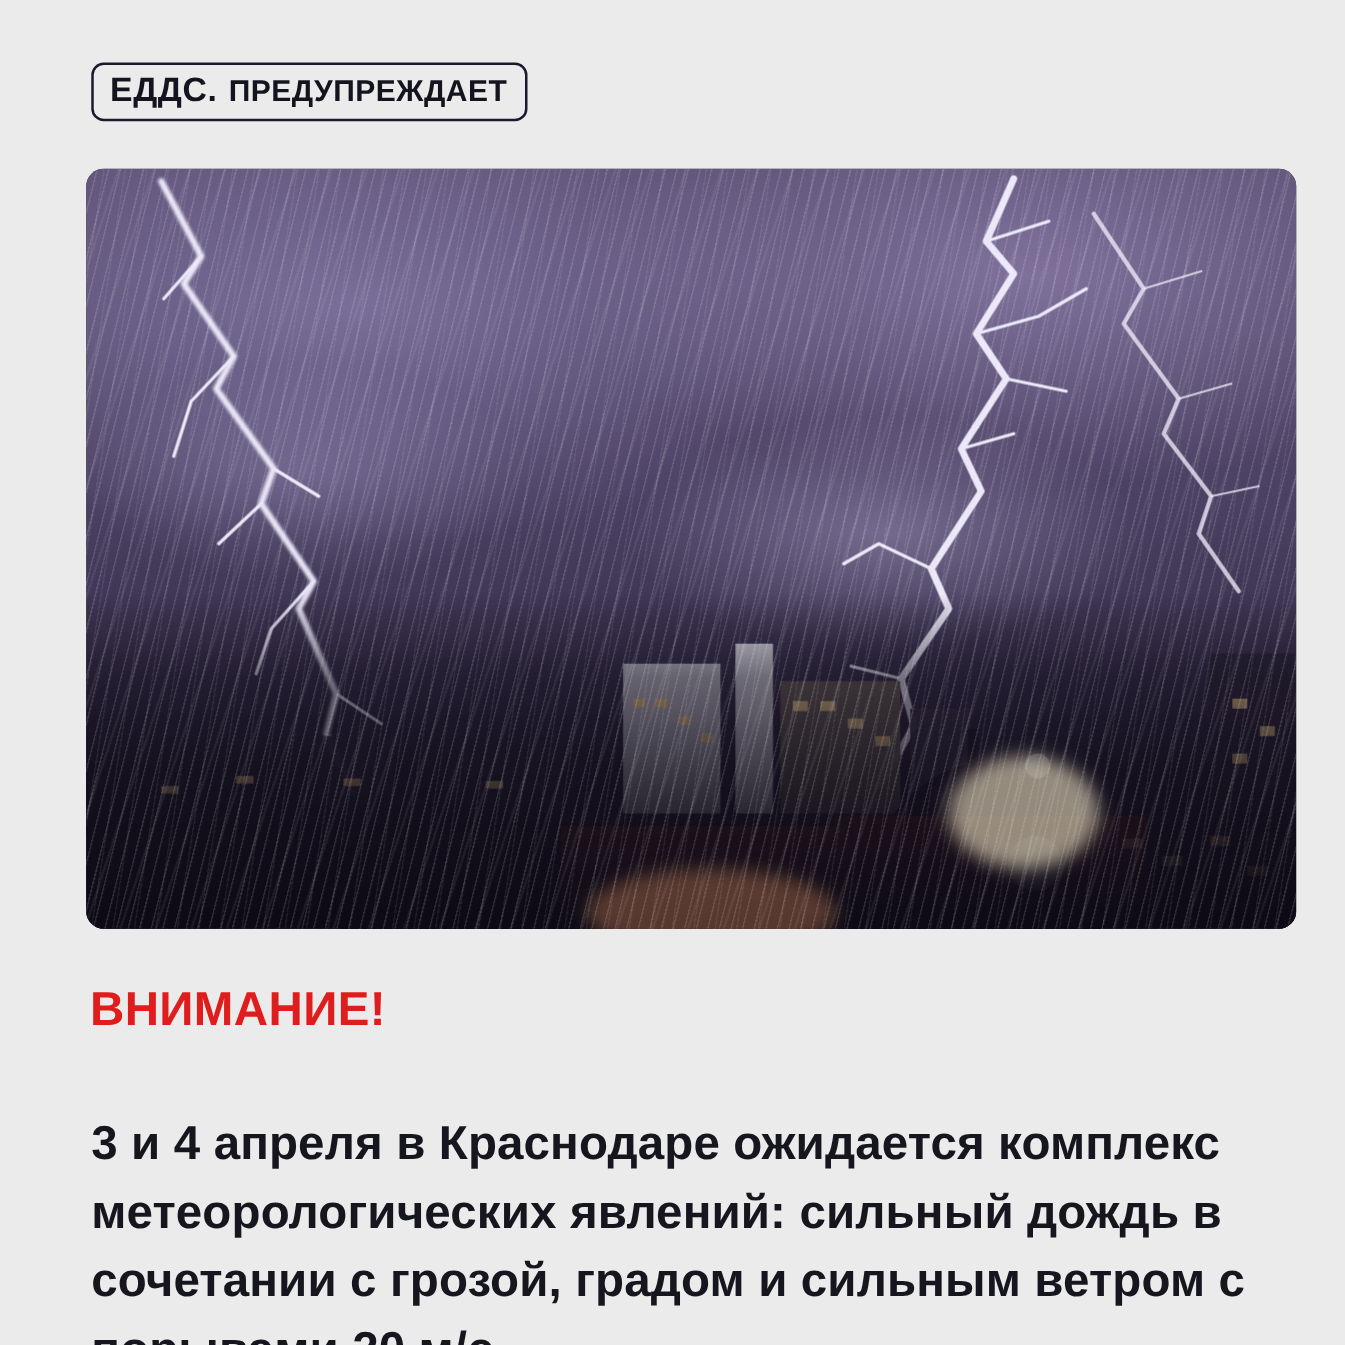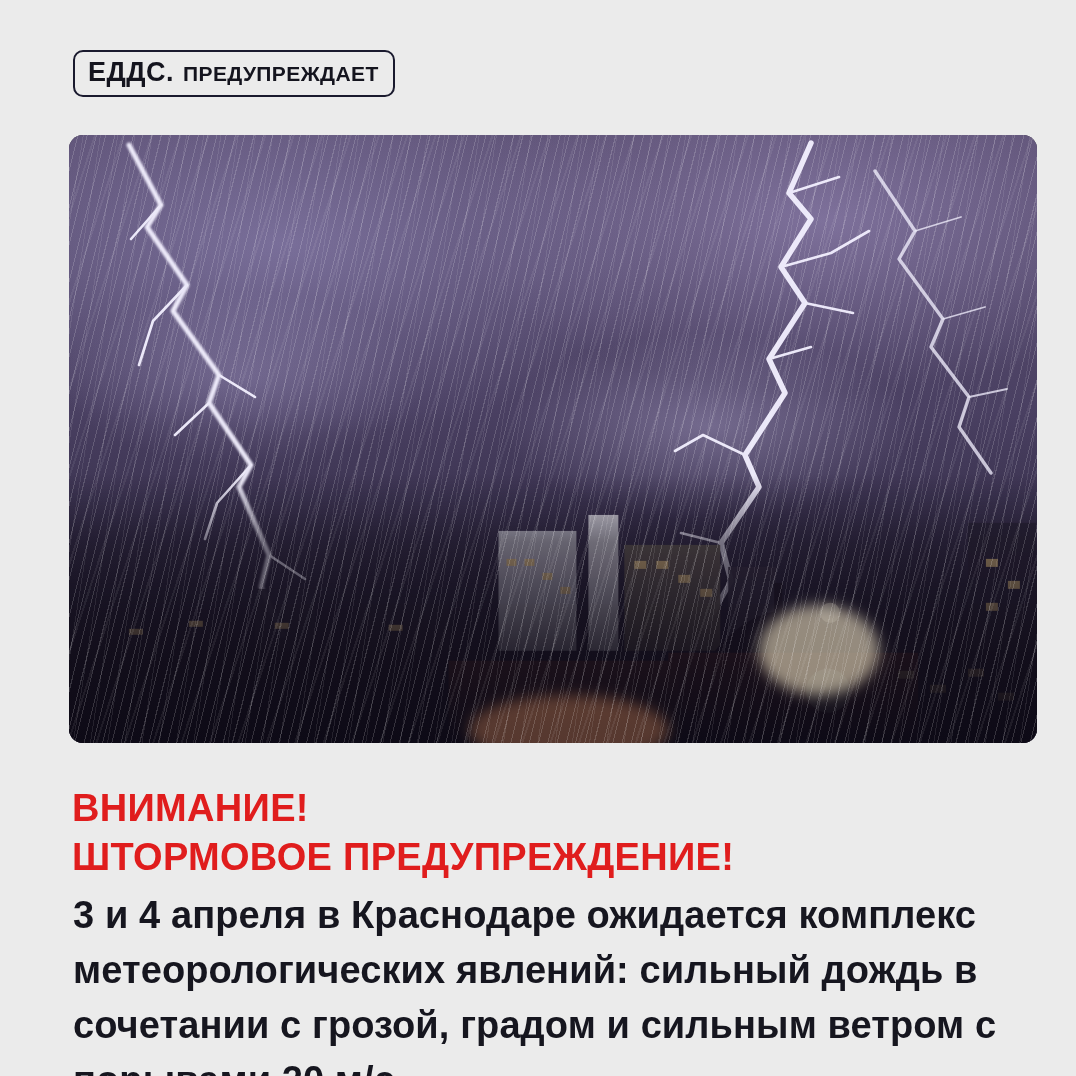--- a/index.html
+++ b/index.html
@@ -40,21 +40,21 @@
   .badge-strong {
     font-family: "Liberation Sans", sans-serif;
     font-weight: bold;
     font-size: 27px;
     letter-spacing: 0.5px;
     color: #14141e;
   }
   .badge-light {
     font-family: "Liberation Sans", sans-serif;
     font-weight: bold;
-    font-size: 21px;
+    font-size: 24px;
     letter-spacing: 0.4px;
     color: #14141e;
   }
 
   
   .photo {
     position: absolute;
     left: 53px;
     top: 135px;
     width: 968px;
@@ -225,18 +225,17 @@
     </svg>
 
     <div class="city"></div>
     <div class="lightbloom" style="left:690px;top:470px;width:120px;height:90px;background:rgba(255,240,200,0.55);"></div>
     <div class="lightbloom" style="left:400px;top:560px;width:200px;height:70px;background:rgba(255,160,90,0.30);"></div>
     <div class="rain"></div>
   </div>
 
   <div class="headline">
     <div>ВНИМАНИЕ!</div>
-    <div>ШТОРМОВОЕ ПРЕДУПРЕЖДЕНИЕ!</div>
   </div>
 
   <div class="body-text">3 и 4 апреля в Краснодаре ожидается комплекс метеорологических явлений: сильный дождь в сочетании с грозой, градом и сильным ветром с порывами 20 м/с.</div>
 
 </div>
 
 </body></html>

